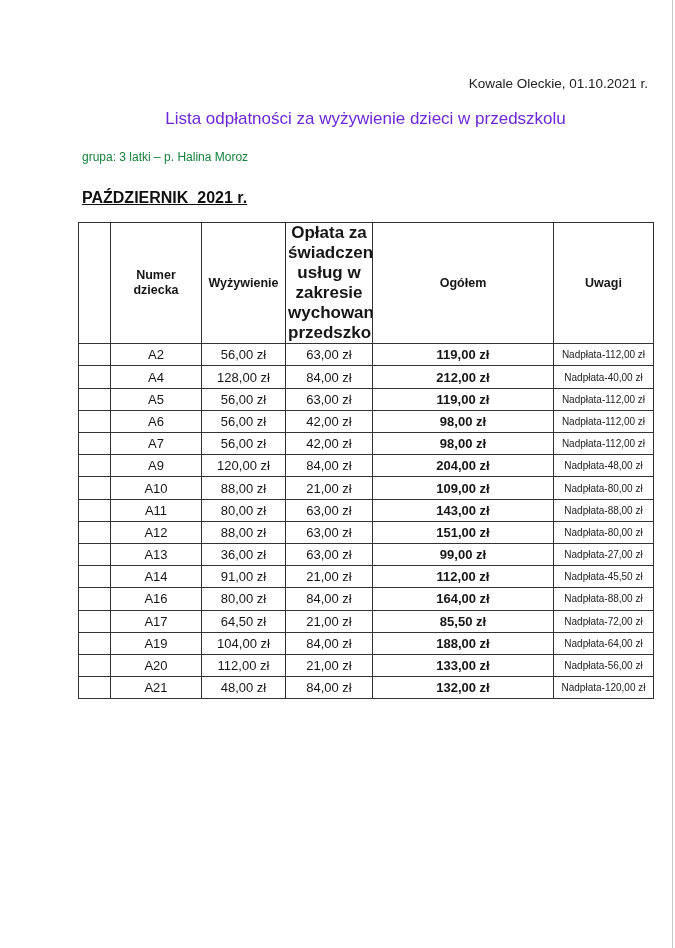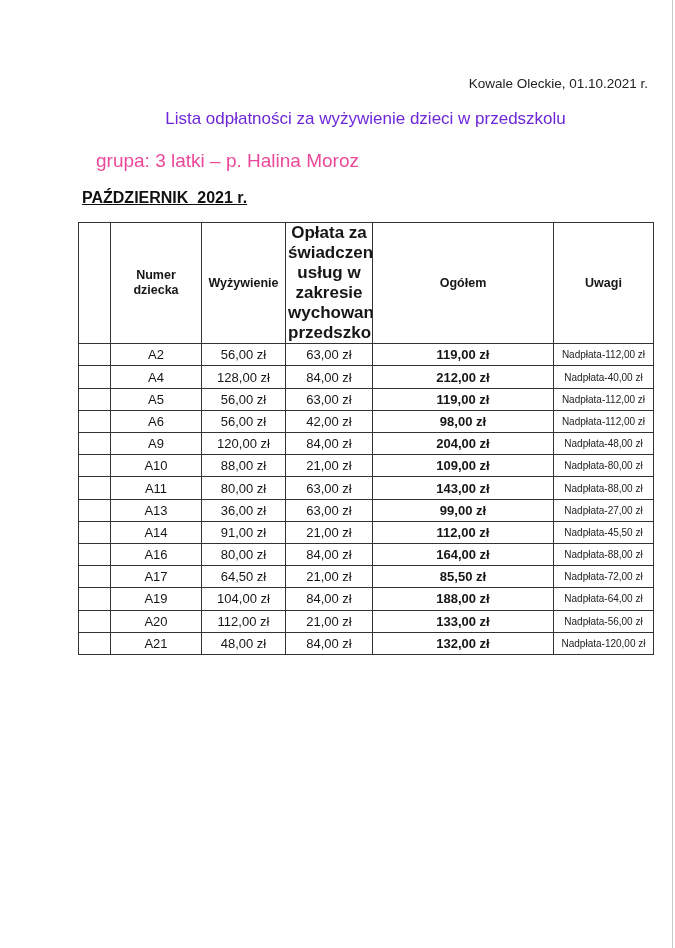--- a/index.html
+++ b/index.html
@@ -32,23 +32,23 @@
     left: 78px;
     width: 575px;
     text-align: center;
     font-size: 17px;
     color: #6d28d9;
     white-space: pre;
   }
   .group-line {
     position: absolute;
     top: 150px;
-    left: 96px;
-    font-size: 19px;
-    color: #ec4899;
+    left: 82px;
+    font-size: 12px;
+    color: #15803d;
     white-space: pre;
   }
   .month-heading {
     position: absolute;
     top: 189px;
     left: 82px;
     font-size: 16px;
     font-weight: bold;
     text-decoration: underline;
     color: #111;
@@ -147,20 +147,28 @@
         <tr>
           <td class="c-idx"></td>
           <td class="c-num">A6</td>
           <td class="c-food">56,00 zł</td>
           <td class="c-fee">42,00 zł</td>
           <td class="c-total">98,00 zł</td>
           <td class="c-notes">Nadpłata-112,00 zł</td>
         </tr>
         <tr>
           <td class="c-idx"></td>
+          <td class="c-num">A7</td>
+          <td class="c-food">56,00 zł</td>
+          <td class="c-fee">42,00 zł</td>
+          <td class="c-total">98,00 zł</td>
+          <td class="c-notes">Nadpłata-112,00 zł</td>
+        </tr>
+        <tr>
+          <td class="c-idx"></td>
           <td class="c-num">A9</td>
           <td class="c-food">120,00 zł</td>
           <td class="c-fee">84,00 zł</td>
           <td class="c-total">204,00 zł</td>
           <td class="c-notes">Nadpłata-48,00 zł</td>
         </tr>
         <tr>
           <td class="c-idx"></td>
           <td class="c-num">A10</td>
           <td class="c-food">88,00 zł</td>
@@ -168,20 +176,28 @@
           <td class="c-total">109,00 zł</td>
           <td class="c-notes">Nadpłata-80,00 zł</td>
         </tr>
         <tr>
           <td class="c-idx"></td>
           <td class="c-num">A11</td>
           <td class="c-food">80,00 zł</td>
           <td class="c-fee">63,00 zł</td>
           <td class="c-total">143,00 zł</td>
           <td class="c-notes">Nadpłata-88,00 zł</td>
+        </tr>
+        <tr>
+          <td class="c-idx"></td>
+          <td class="c-num">A12</td>
+          <td class="c-food">88,00 zł</td>
+          <td class="c-fee">63,00 zł</td>
+          <td class="c-total">151,00 zł</td>
+          <td class="c-notes">Nadpłata-80,00 zł</td>
         </tr>
         <tr>
           <td class="c-idx"></td>
           <td class="c-num">A13</td>
           <td class="c-food">36,00 zł</td>
           <td class="c-fee">63,00 zł</td>
           <td class="c-total">99,00 zł</td>
           <td class="c-notes">Nadpłata-27,00 zł</td>
         </tr>
         <tr>

